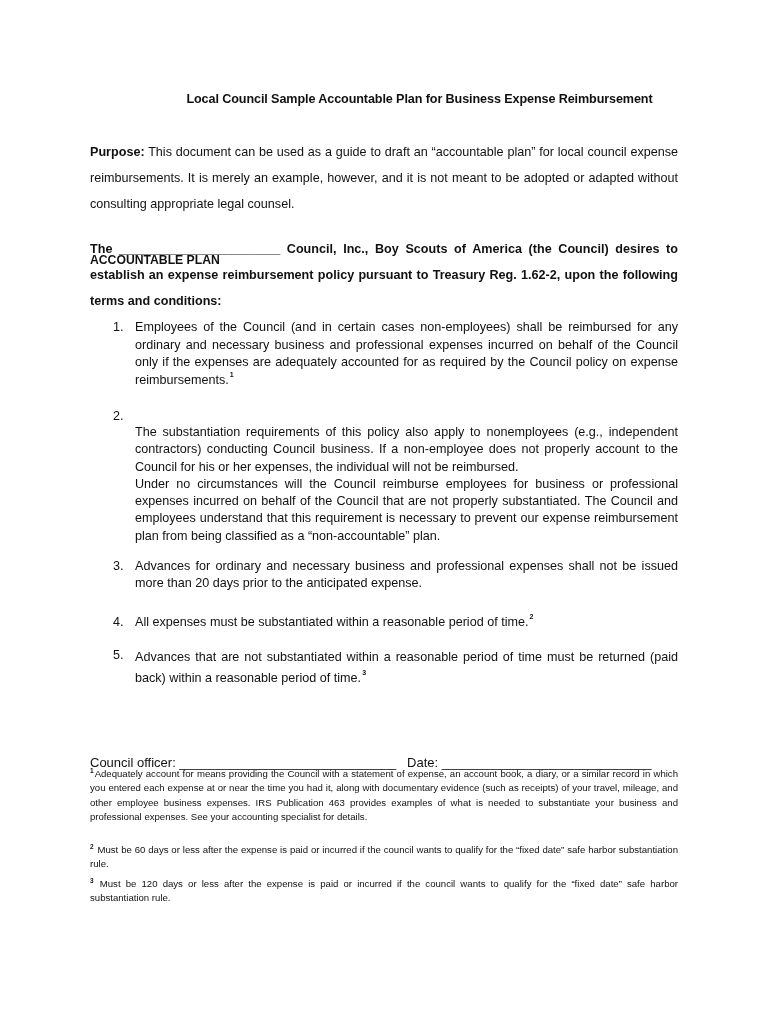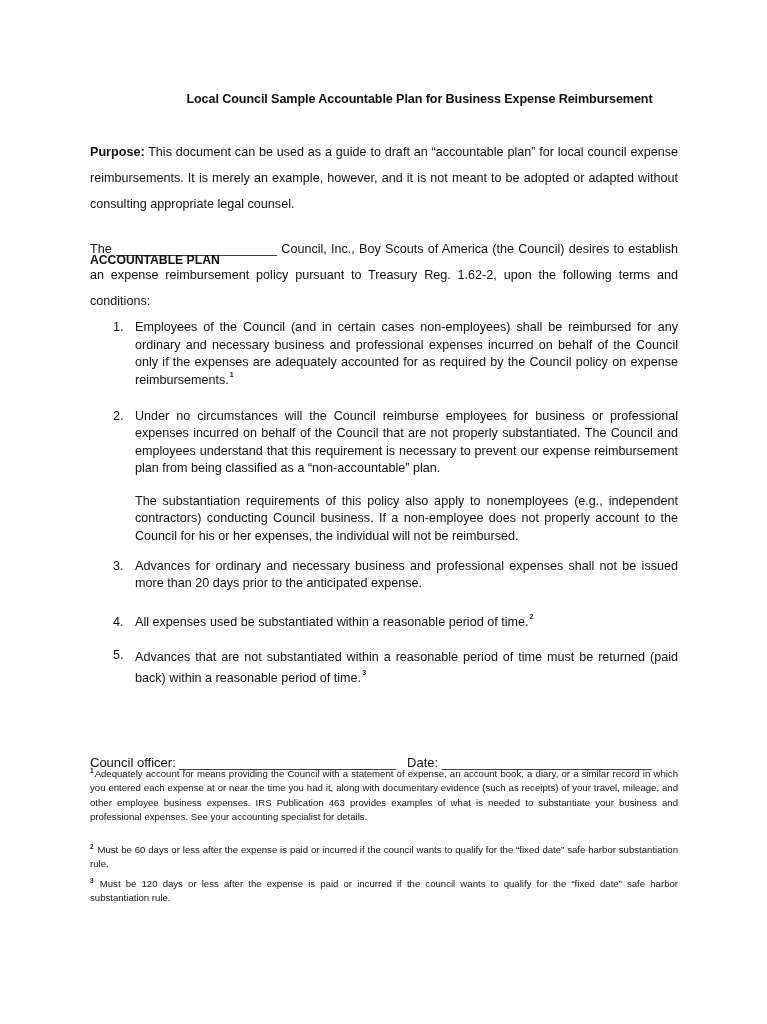--- a/index.html
+++ b/index.html
@@ -26,41 +26,41 @@
 <body>
 
 <div class="page">
 
   <div class="title">Local Council Sample Accountable Plan for Business Expense Reimbursement</div>
 
   <div class="para" style="top:139px;"><span class="bold">Purpose:</span><span> This document can be used as a guide to draft an “accountable plan” for local council expense reimbursements. It is merely an example, however, and it is not meant to be adopted or adapted without consulting appropriate legal counsel.</span></div>
 
   <div class="heading">ACCOUNTABLE PLAN</div>
 
-  <div class="para" style="top:236px;">The _______________________ Council, Inc., Boy Scouts of America (the Council) desires to establish an expense reimbursement policy pursuant to Treasury Reg. 1.62-2, upon the following terms and conditions:</div>
+  <div class="para" style="top:236px;font-weight:bold;">The _______________________ Council, Inc., Boy Scouts of America (the Council) desires to establish an expense reimbursement policy pursuant to Treasury Reg. 1.62-2, upon the following terms and conditions:</div>
 
   <div class="list-item" style="top:319px;">
     <span class="list-num">1.</span>
     <div class="list-text" style="line-height:17.6px;"><span>Employees of the Council (and in certain cases non-employees) shall be reimbursed for any ordinary and necessary business and professional expenses incurred on behalf of the Council only if the expenses are adequately accounted for as required by the Council policy on expense reimbursements.</span><sup class="fn">1</sup></div>
   </div>
 
   <div class="list-item" style="top:408px;">
     <span class="list-num">2.</span>
+    <div class="list-text" style="margin-top:16px;">The substantiation requirements of this policy also apply to nonemployees (e.g., independent contractors) conducting Council business. If a non-employee does not properly account to the Council for his or her expenses, the individual will not be reimbursed.</div>
     <div class="list-text">Under no circumstances will the Council reimburse employees for business or professional expenses incurred on behalf of the Council that are not properly substantiated. The Council and employees understand that this requirement is necessary to prevent our expense reimbursement plan from being classified as a “non-accountable” plan.</div>
-    <div class="list-text" style="margin-top:16px;">The substantiation requirements of this policy also apply to nonemployees (e.g., independent contractors) conducting Council business. If a non-employee does not properly account to the Council for his or her expenses, the individual will not be reimbursed.</div>
   </div>
 
   <div class="list-item" style="top:558px;">
     <span class="list-num">3.</span>
     <div class="list-text">Advances for ordinary and necessary business and professional expenses shall not be issued more than 20 days prior to the anticipated expense.</div>
   </div>
 
   <div class="list-item" style="top:614px;">
     <span class="list-num">4.</span>
-    <div class="list-text"><span>All expenses used be substantiated within a reasonable period of time.</span><sup class="fn">2</sup></div>
+    <div class="list-text"><span>All expenses must be substantiated within a reasonable period of time.</span><sup class="fn">2</sup></div>
   </div>
 
   <div class="list-item" style="top:647px;">
     <span class="list-num">5.</span>
     <div class="list-text" style="line-height:21px;"><span>Advances that are not substantiated within a reasonable period of time must be returned (paid back) within a reasonable period of time.</span><sup class="fn">3</sup></div>
   </div>
 
   <div class="sig"><span>Council officer:</span><span> ______________________________</span>   <span>Date:</span><span> _____________________________</span></div>
 
   <div class="footnote" style="top:767px;"><sup>1</sup><span class="ital">Adequately account for</span><span> means providing the Council with a statement of expense, an account book, a diary, or a similar record in which you entered each expense at or near the time you had it, along with documentary evidence (such as receipts) of your travel, mileage, and other employee business expenses. IRS Publication 463 provides examples of what is needed to substantiate your business and professional expenses. See your accounting specialist for details.</span></div>

